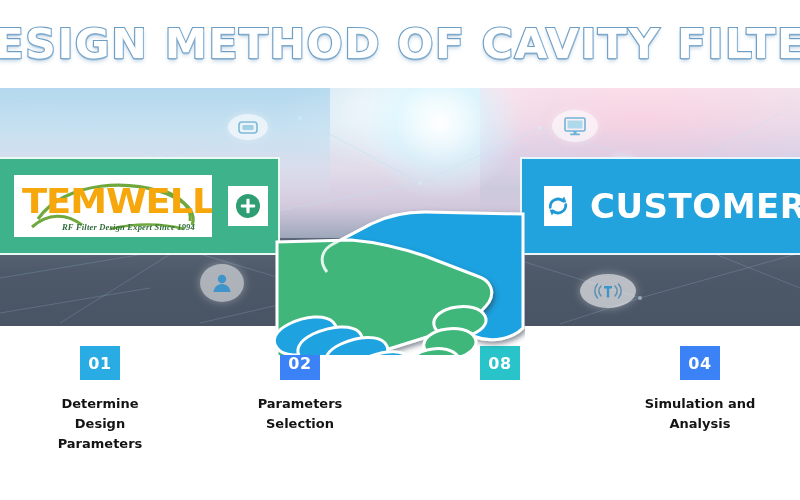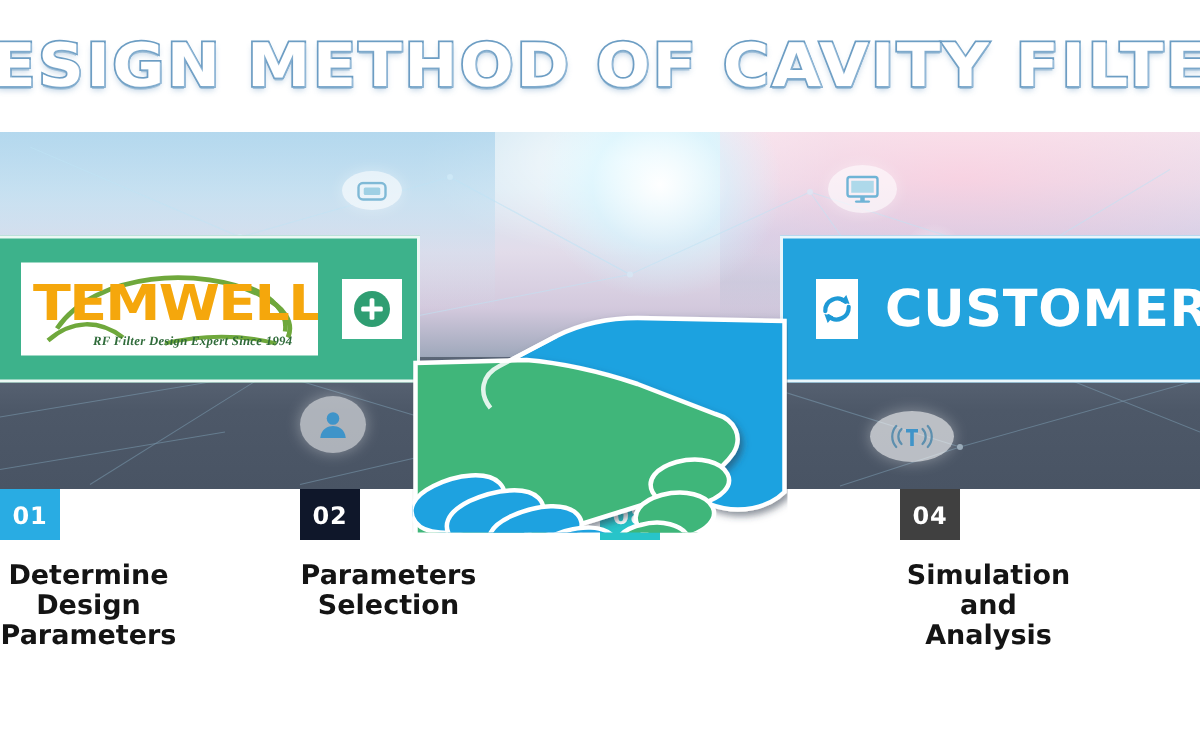--- a/index.html
+++ b/index.html
@@ -143,31 +143,32 @@
 
   
   .shake{position:absolute;left:275px;top:118px;width:250px;height:210px;z-index:5;}
 
   
   .steps{
     position:absolute;left:0;top:326px;width:800px;height:174px;
     display:flex;background:#ffffff;
   }
   .step{
-    flex:1 1 0;display:flex;flex-direction:column;
+    flex:1 1 0;display:flex;flex-direction:column;align-items:center;
+    padding-top:20px;
   }
   .step-num{
     width:40px;height:34px;display:flex;align-items:center;justify-content:center;
     color:#ffffff;font-family:"DejaVu Sans", sans-serif;
     font-weight:bold;font-size:16px;letter-spacing:.5px;
   }
   .step-label{
     margin-top:14px;text-align:center;
     font-family:"DejaVu Sans", sans-serif;
-    font-weight:bold;font-size:18px;line-height:20px;color:#141414;
+    font-weight:bold;font-size:13px;line-height:20px;color:#141414;
     max-width:118px;
   }
 </style>
 </head>
 <body>
 
 <div id="page">
 
   <div class="title-bar">
     <div class="title-text">DESIGN METHOD OF CAVITY FILTER</div>
@@ -342,29 +343,29 @@
   </div>
 
   <div class="steps">
 
     <div class="step">
       <div class="step-num" style="background:#29ace3">01</div>
       <div class="step-label">Determine Design Parameters</div>
     </div>
 
     <div class="step">
-      <div class="step-num" style="background:#0f172a">02</div>
+      <div class="step-num" style="background:#3b82f6">02</div>
       <div class="step-label">Parameters Selection</div>
     </div>
 
     <div class="step">
       <div class="step-num" style="background:#28c4c9">08</div>
     </div>
 
     <div class="step">
-      <div class="step-num" style="background:#404040">04</div>
+      <div class="step-num" style="background:#3b82f6">04</div>
       <div class="step-label">Simulation and Analysis</div>
     </div>
 
 
 
   </div>
 </div>
 
 </body></html>

